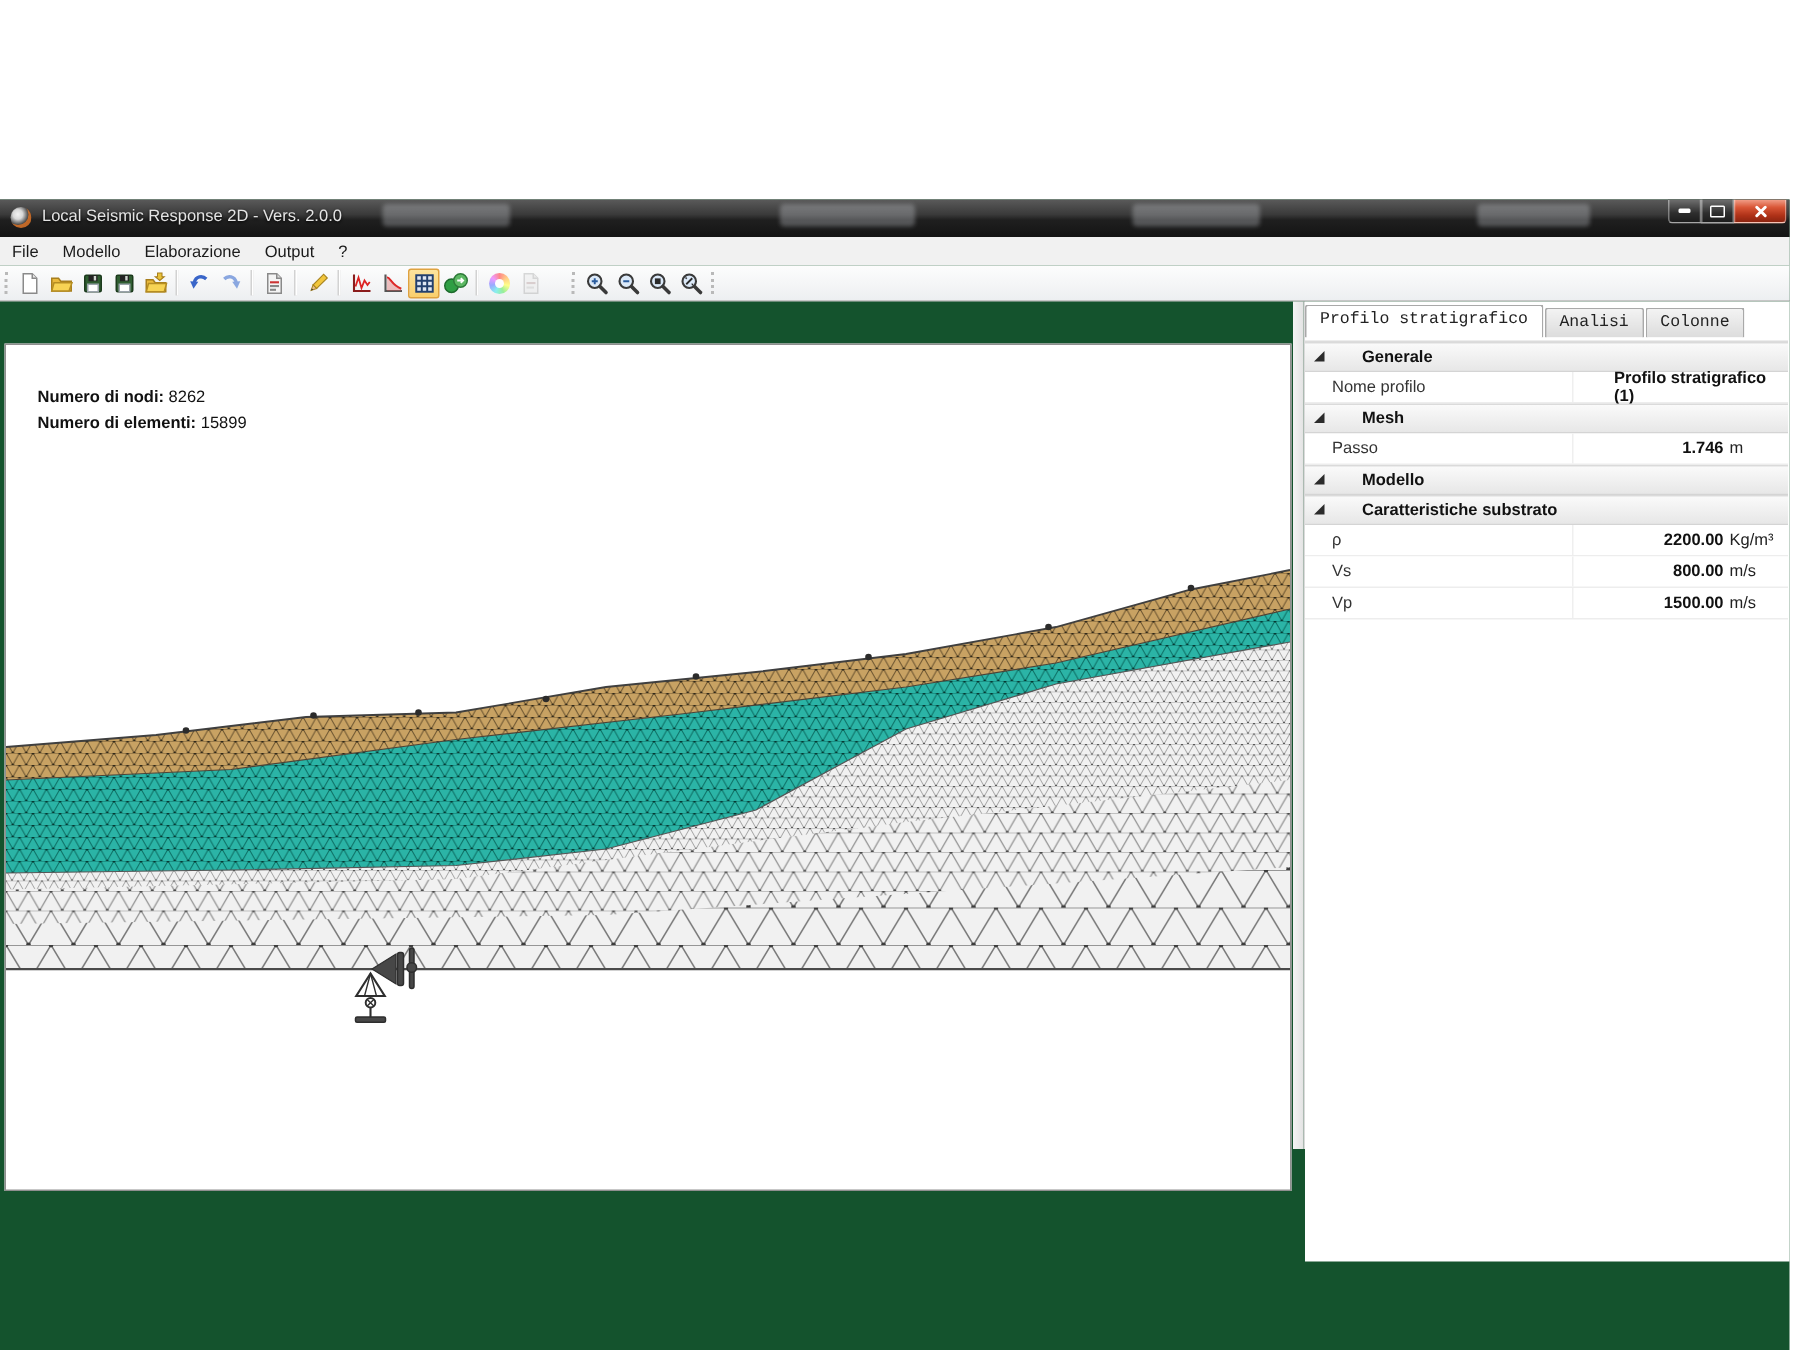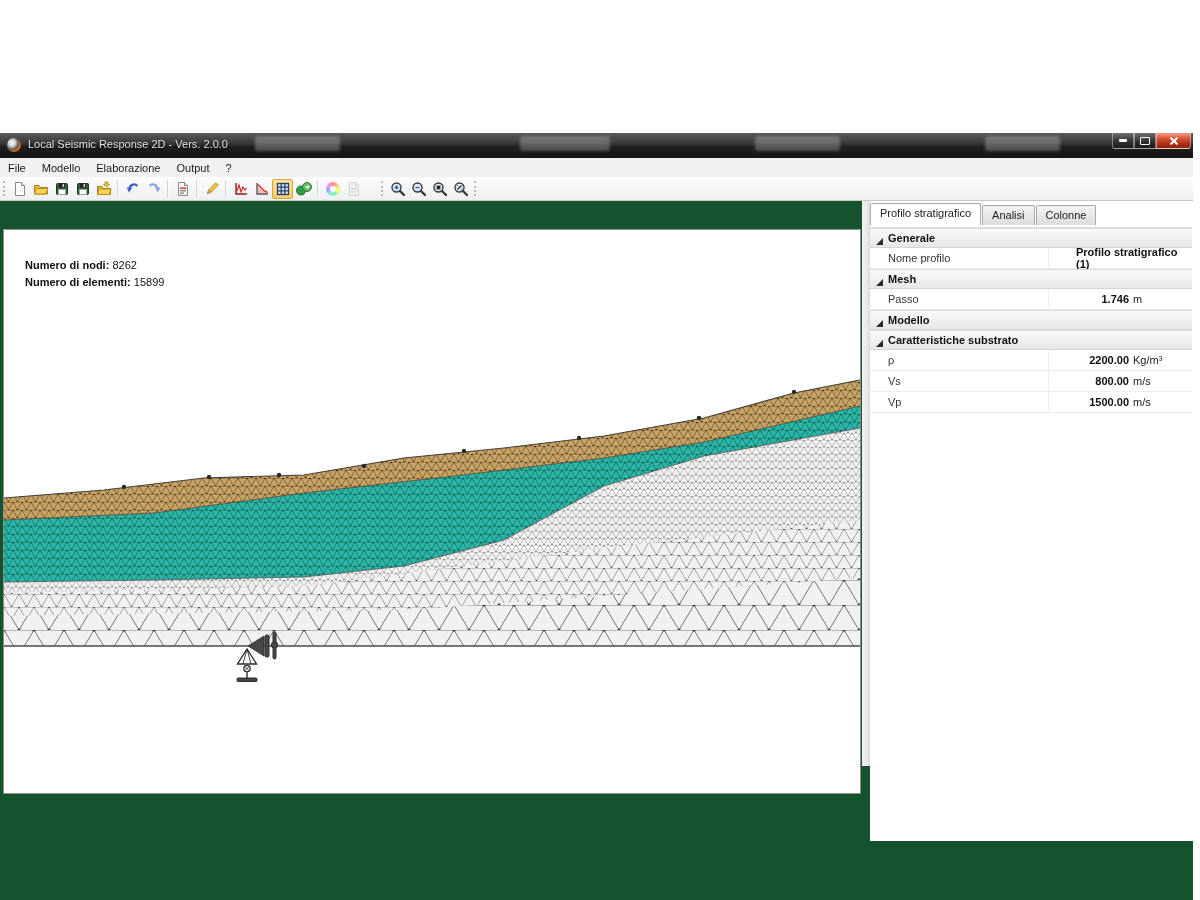--- a/index.html
+++ b/index.html
@@ -49,30 +49,30 @@
   .canvas{position:absolute;left:3px;top:68px;width:856px;height:563px;border:1px solid #8f8f8f;background:#fff;margin-top:28px;}
   .info-line{position:absolute;left:21px;font-size:11px;color:#111;white-space:nowrap;}
   .info-line b{font-weight:bold;}
   .divider{position:absolute;left:862px;top:68px;width:7px;height:565px;
     background:linear-gradient(90deg,#f4f4f4,#e3e3e3);border-right:1px solid #dadada;}
 
   
   .panel{position:absolute;left:870px;top:68px;width:323px;height:640px;background:#fff;font-size:11px;}
   .tabbar{position:absolute;left:0;top:2px;height:22px;display:flex;align-items:flex-end;}
   .tab{padding:3px 9px 4px 9px;margin-right:1px;border:1px solid #a9a9a9;border-bottom:none;border-radius:2px 2px 0 0;
-    background:linear-gradient(180deg,#f3f3f3,#dcdcdc);color:#222;white-space:nowrap;}
+    background:linear-gradient(180deg,#f3f3f3,#dcdcdc);color:#222;white-space:nowrap;font-family:Liberation Mono, monospace;}
   .tab.activetab{background:#fff;position:relative;z-index:2;padding-bottom:6px;font-weight:normal;}
   .pgrid{position:absolute;left:0;top:26px;width:322px;border-top:1px solid #dcdcdc;}
-  .prow{position:relative;display:flex;align-items:flex-end;border-bottom:1px solid #ededed;background:#fff;height:20px;}
+  .prow{position:relative;display:flex;align-items:center;border-bottom:1px solid #ededed;background:#fff;height:20px;gap:20px;}
   .prow.cat{height:18px;background:linear-gradient(180deg,#fafafa,#e7e7e7);border-top:1px solid #dadada;border-bottom:1px solid #d4d4d4;font-weight:bold;color:#111;}
   .exp{width:0;height:0;border-bottom:7px solid #2b2b2b;border-left:7px solid transparent;margin:0 5px 2px 6px;}
   .pname{width:160px;padding-left:18px;color:#333;border-right:1px solid #efefef;height:100%;display:flex;align-items:center;}
   .prow.cat .pname{border-right:none;font-weight:bold;color:#111;padding-left:0;}
   .pval{flex:1;display:flex;align-items:center;height:100%;}
-  .tval{font-weight:bold;color:#111;padding-left:7px;margin-left:20px;}
+  .tval{font-weight:bold;color:#111;padding-left:7px;}
   .num{display:inline-block;width:80px;text-align:right;font-weight:bold;color:#111;}
   .unit{margin-left:4px;color:#222;}
   .cb{width:12px;height:12px;border:1px solid #a9a9a9;border-radius:2px;margin-left:7px;
     background:linear-gradient(180deg,#fefefe,#ececec);}
 </style>
 </head>
 <body>
 
 <div class="window">
 

